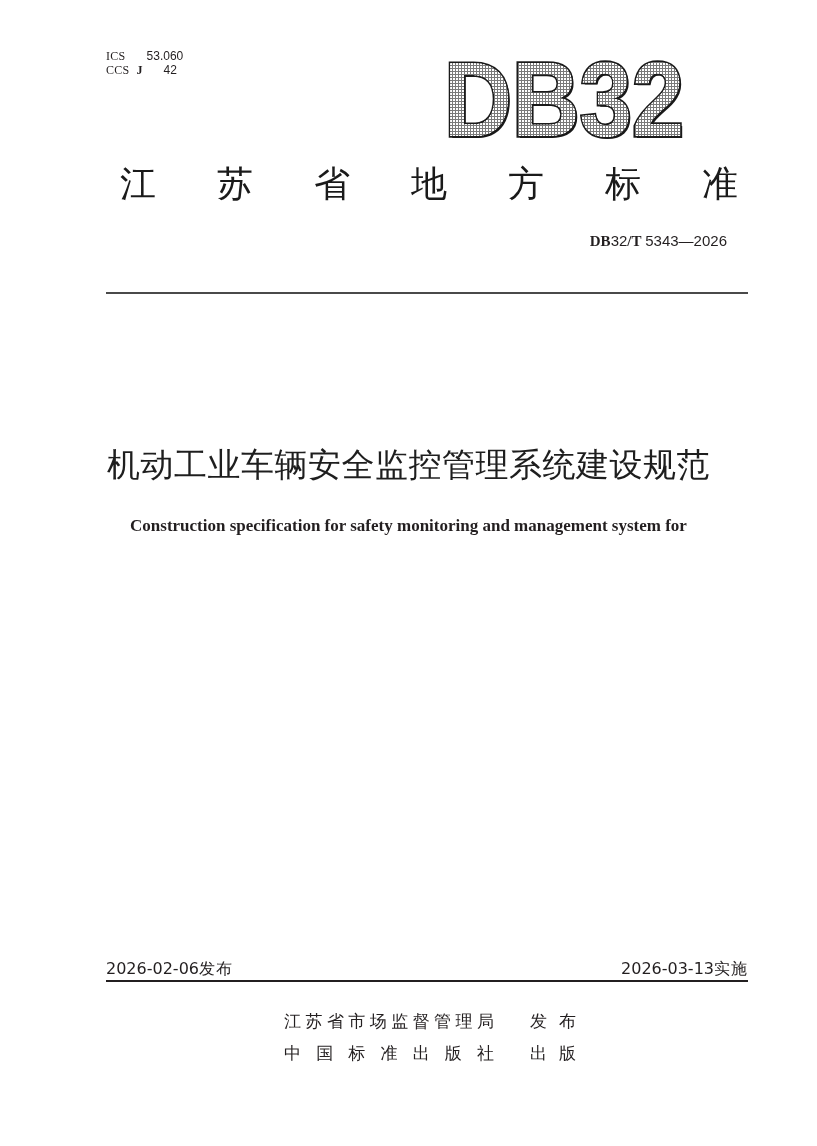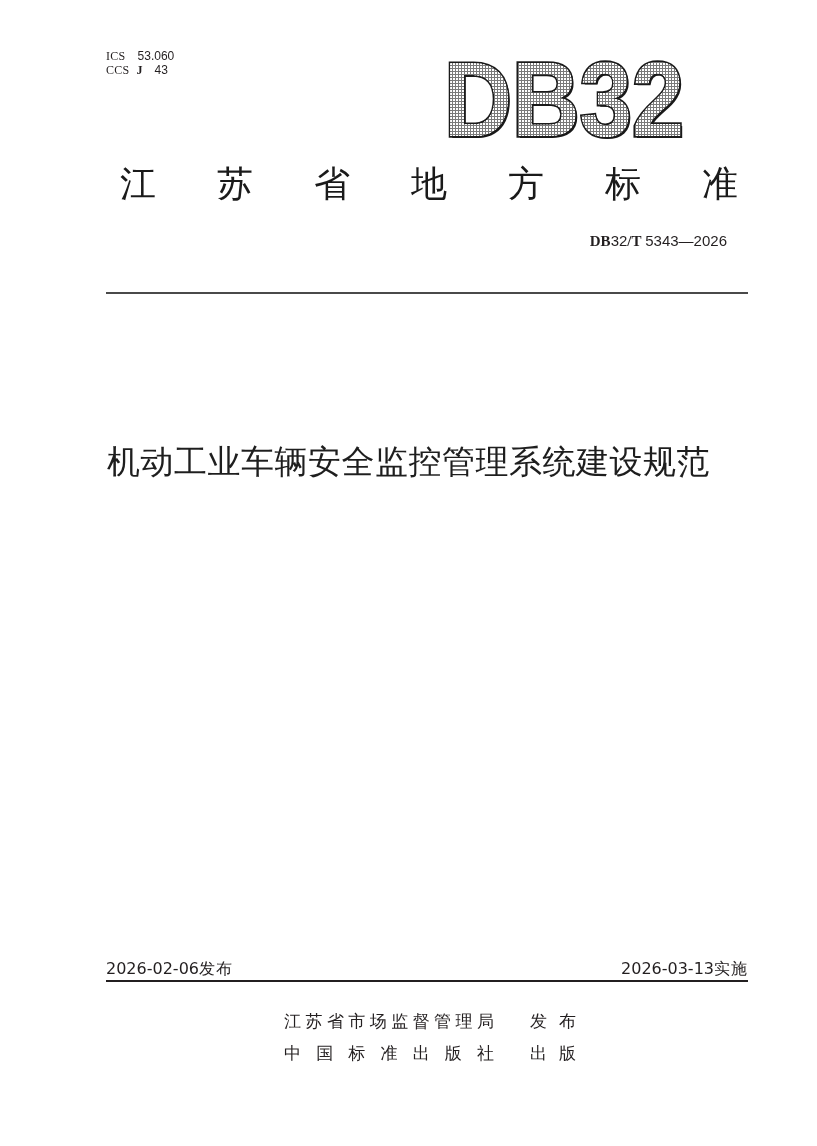--- a/index.html
+++ b/index.html
@@ -24,21 +24,21 @@
       line-height: 14px;
       color: #231f20;
     }
     .codes .lbl {
       font-family: "Liberation Serif", serif;
       font-weight: normal;
       letter-spacing: 0.3px;
     }
     .codes .val {
       font-family: "Liberation Sans", sans-serif;
-      margin-left: 12px;
+      margin-left: 21px;
     }
     .codes .mid {
       font-family: "Liberation Serif", serif;
       font-weight: bold;
       margin-left: 7px;
     }
 
     
     .logo {
       left: 440px;
@@ -90,21 +90,21 @@
       height: 2px;
       background: #4a4a4a;
     }
 
     
     .cn-title {
       left: 0;
       top: 443px;
       width: 817px;
       text-align: center;
-      font-family: Liberation Mono, monospace;
+      font-family: Liberation Serif, serif;
       font-size: 33px;
       line-height: 44px;
       color: #1e1e1e;
       letter-spacing: 0.5px;
     }
 
     
     .en-title {
       left: 0;
       top: 513px;
@@ -172,21 +172,21 @@
     }
   </style>
 </head>
 <body>
 
 <div class="abs codes">
   <div>
     <span class="lbl">ICS</span><span class="val">53.060</span>
   </div>
   <div>
-    <span class="lbl">CCS</span><span class="mid">J</span><span class="val">43</span>
+    <span class="lbl">CCS</span><span class="mid">J</span><span class="val">42</span>
   </div>
 </div>
 
 <svg class="abs logo" viewBox="0 0 250 104" xmlns="http://www.w3.org/2000/svg">
   <defs>
     <pattern id="grid" width="3" height="3" patternUnits="userSpaceOnUse">
       <rect width="3" height="3" fill="#ffffff"></rect>
       <rect width="3" height="1" fill="#7a7a7a"></rect>
       <rect width="1" height="3" fill="#7a7a7a"></rect>
     </pattern>
@@ -208,20 +208,21 @@
 
 <div class="abs std-no">
   <span class="serif-b">DB</span><span class="sans">32</span><span class="serif-b">/T</span>&nbsp;<span class="sans">5343—2026</span>
 </div>
 
 <div class="abs rule-top"></div>
 
 <div class="abs cn-title">机动工业车辆安全监控管理系统建设规范</div>
 
 <div class="abs en-title">
+  <div>Construction specification for safety monitoring and management system for</div>
 </div>
 
 <div class="abs date-left">
   <span>2026-02-06</span><span class="date-suffix">发布</span>
 </div>
 <div class="abs date-right">
   <span>2026-03-13</span><span class="date-suffix">实施</span>
 </div>
 
 <div class="abs rule-bottom"></div>

